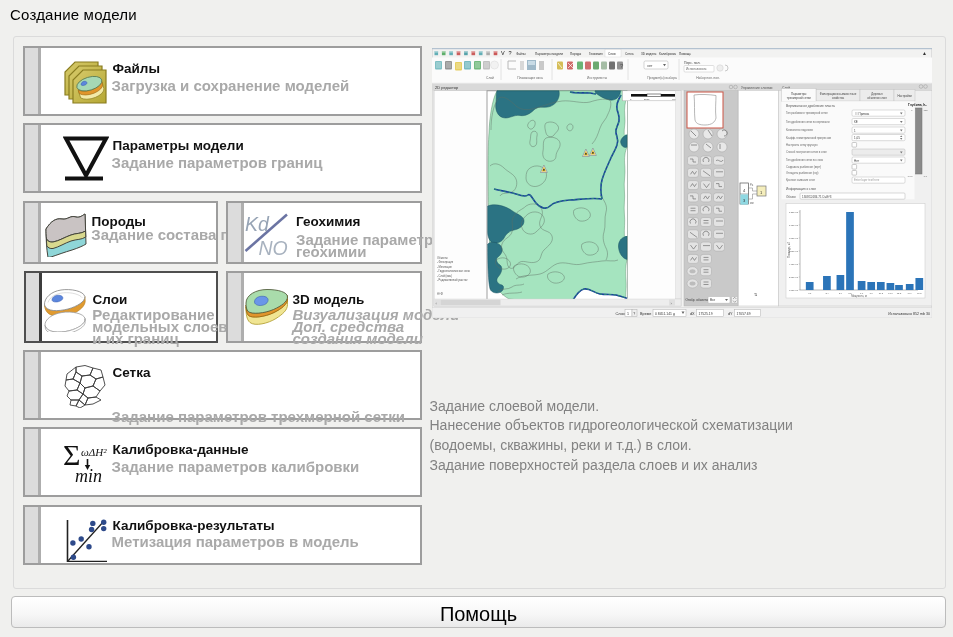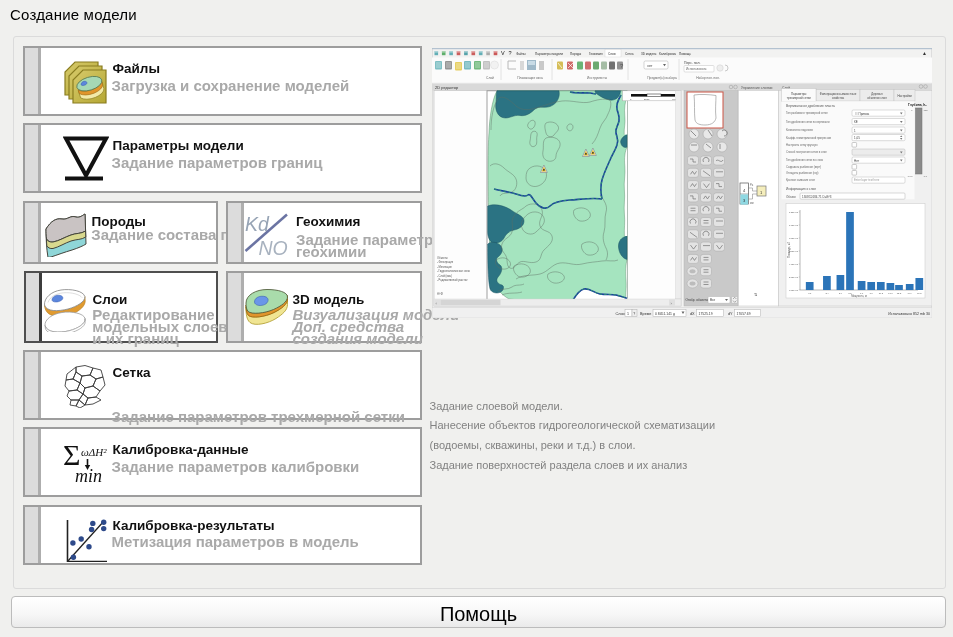--- a/index.html
+++ b/index.html
@@ -6,21 +6,21 @@
 html,body { width:953px; height:637px; background:#f0f0ee; font-family:"Liberation Sans", sans-serif; overflow:hidden; position:relative; }
 .abs { position:absolute; }
 #title { left:10px; top:6px; font-size:15px; color:#000; letter-spacing:0.2px; }
 #gbox { left:13px; top:36px; width:933px; height:553px; border:1px solid #dbdbdb; border-radius:3px; }
 .btn { position:absolute; background:#fff; border:2px solid #9d9d9d; }
 .btn .grip { position:absolute; left:0; top:0; bottom:0; width:16px; background:#dcdcdc; border-right:3px solid #aeaeae; }
 .btn.sel { border-color:#4f4f4f; }
 .btn.sel .grip { border-right-color:#3c3c3c; }
 .hd { position:absolute; font-size:13.5px; font-weight:bold; color:#111; line-height:13.5px; white-space:nowrap; }
 .sub { position:absolute; font-size:15px; font-weight:bold; color:#a9a9a9; line-height:11.8px; white-space:nowrap; }
-#desc { left:429.5px; top:396.5px; font-size:11px; color:#828282; line-height:19.7px; white-space:nowrap; }
+#desc { left:429.5px; top:396.5px; font-size:14px; color:#828282; line-height:19.7px; white-space:nowrap; }
 #help { left:11px; top:596px; width:935px; height:32px; border:1px solid #bcbcbc; border-radius:4px; background:linear-gradient(#ffffff,#f6f6f6 60%,#eaeaea); text-align:center; font-size:20px; color:#000; line-height:35px; }
 </style>
 </head>
 <body>
 <div class="abs" id="title">Создание модели</div>
 <div class="abs" id="gbox"></div>
 
 <div class="btn" style="left:23px;top:46px;width:399px;height:70px;">
   <div class="grip"></div>
   <svg class="abs" style="left:38px;top:10px;" width="44" height="46" viewBox="0 0 44 46">

